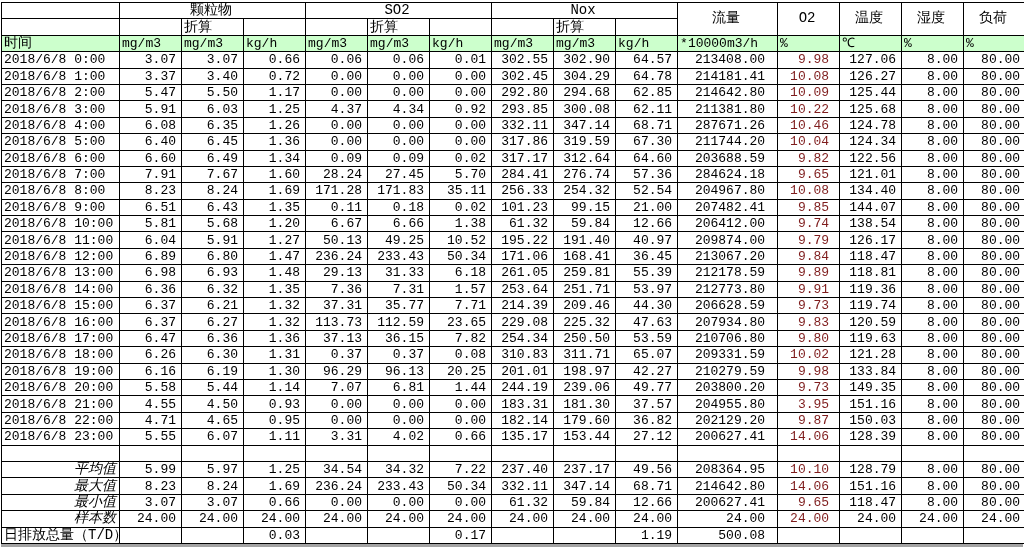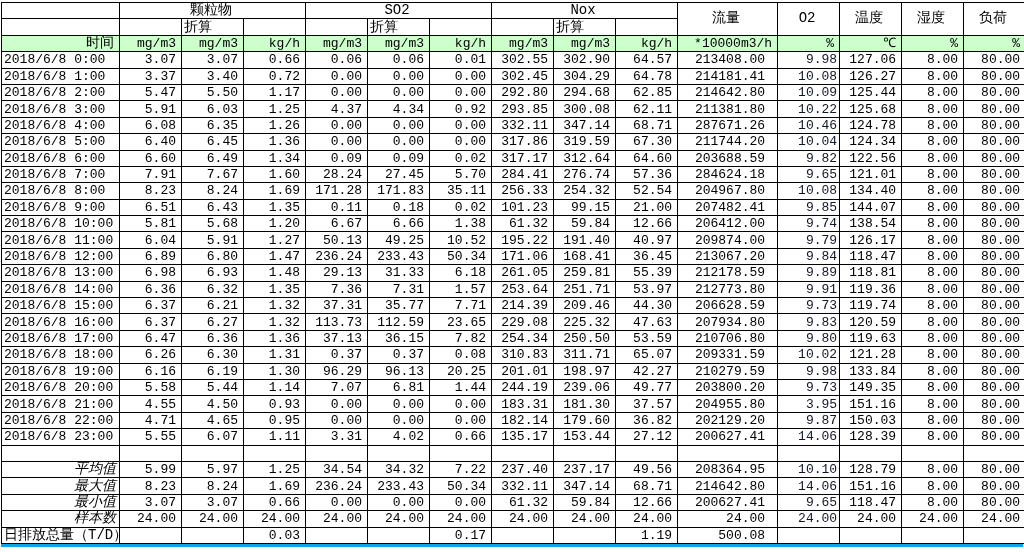--- a/index.html
+++ b/index.html
@@ -1,29 +1,29 @@
 <!DOCTYPE html>
 <html><head>
 <meta charset="utf-8">
 <style>
   html,body{margin:0;padding:0;background:#ffffff;width:1024px;height:552px;overflow:hidden;}
-  .sheet{margin:2px 0 0 1px;width:1022px;border-bottom:3px solid #0ea5e9;}
+  .sheet{margin:2px 0 0 1px;width:1022px;border-bottom:3px solid #a3a3a3;}
   table{border-collapse:collapse;table-layout:fixed;width:1022px;
         font-family:"Liberation Mono","DejaVu Sans Mono",monospace;
         font-size:13px;color:#000;}
   td,th{border:1px solid #000;height:15.4px;line-height:15px;padding:0 5px 0 2px;
         white-space:nowrap;overflow:hidden;font-weight:normal;}
   thead .grp th, thead .grp td{text-align:center;font-size:14px;}
   thead .conv td{text-align:left;font-size:14px;}
-  tr.units td, tr.units th{background:#ccffcc;text-align:right;font-size:13px;}
+  tr.units td, tr.units th{background:#ccffcc;text-align:left;font-size:13px;}
   tr.units th{font-size:14px;}
   td.time-cell{text-align:left;padding-right:10px;}
   td.num{text-align:right;}
   td.c-flow{padding-right:12px;margin-top:12px;}
-  td.c-o2{padding-right:2px;color:#0f172a;}
+  td.c-o2{padding-right:10px;color:#7f1d1d;}
   td.sum-label{text-align:right;padding-right:3px;font-size:14px;font-style:italic;}
   td.total-label{text-align:left;padding-left:2px;font-size:14px;}
 </style>
 </head>
 <body>
 
 <div class="sheet">
 <table>
   <colgroup>
     <col style="width:118px">

